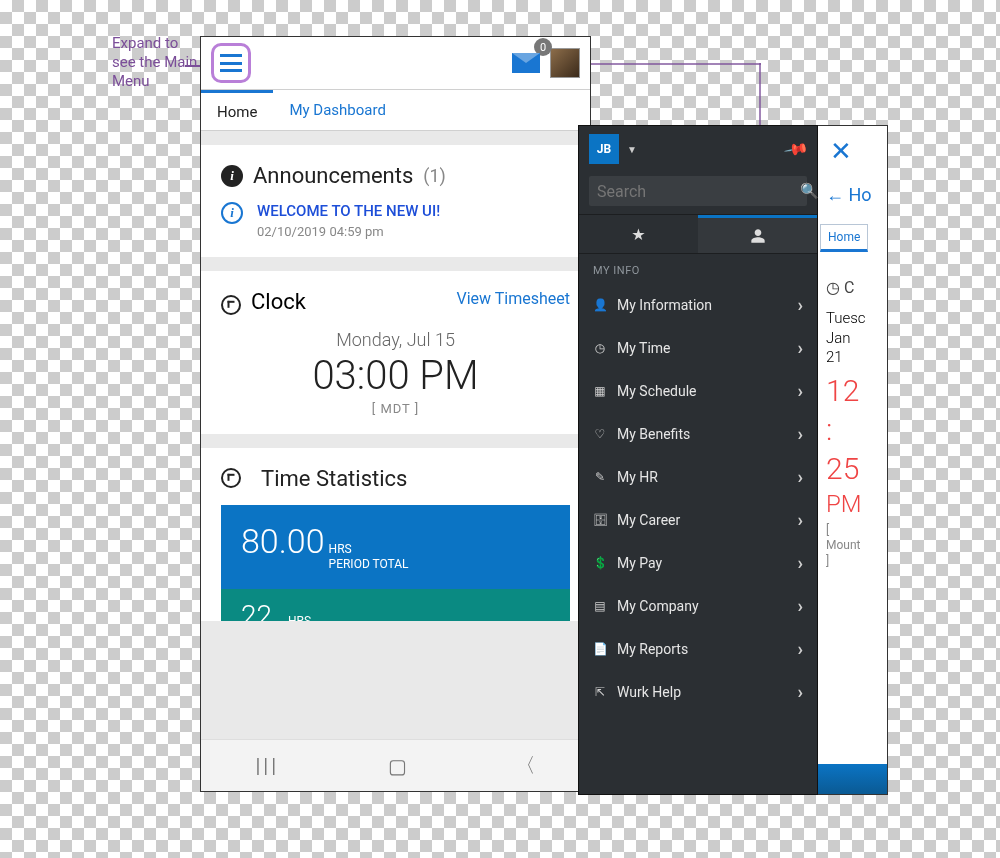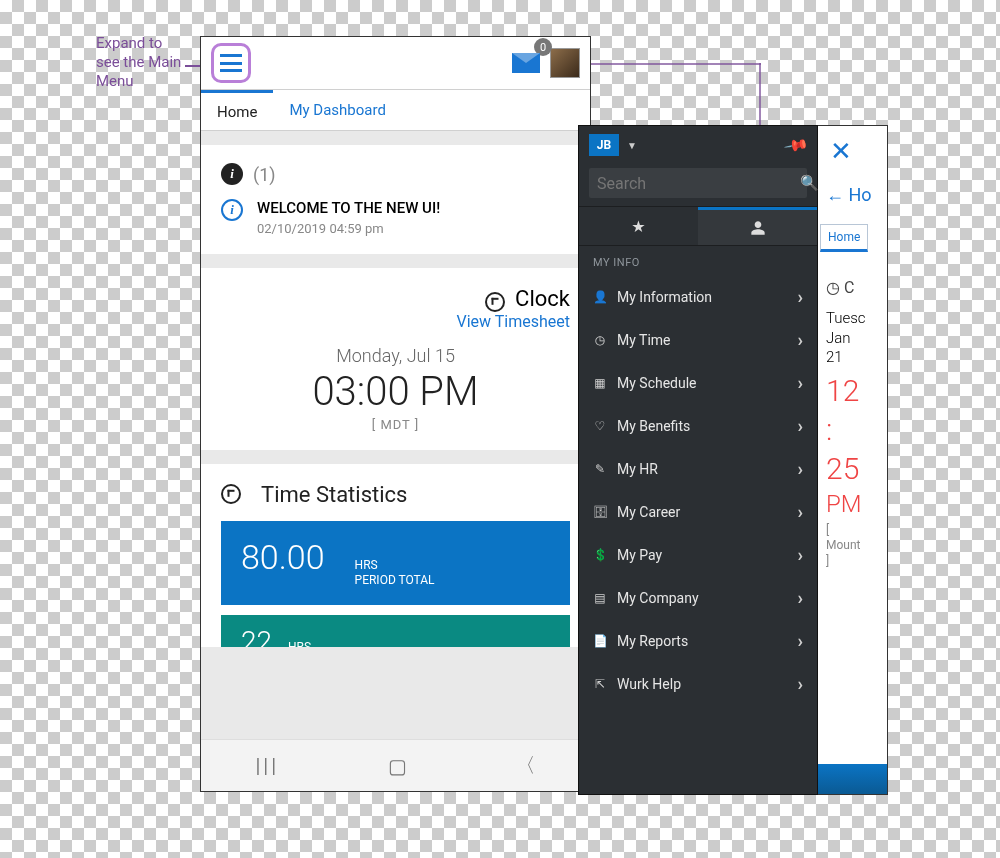--- a/index.html
+++ b/index.html
@@ -13,21 +13,21 @@
       linear-gradient(-45deg, #ccc 25%, transparent 25%),
       linear-gradient(45deg, transparent 75%, #ccc 75%),
       linear-gradient(-45deg, transparent 75%, #ccc 75%);
     background-size: 24px 24px;
     background-position: 0 0, 0 12px, 12px -12px, -12px 0px;
   }
 
   .stage { position: absolute; inset: 0; }
 
   
-  .anno1 { position: absolute; left: 96px; top: 34px; width: 90px; color: #7b4e99; font-size: 15px; line-height: 1.25; }
+  .anno1 { position: absolute; left: 112px; top: 34px; width: 90px; color: #7b4e99; font-size: 15px; line-height: 1.25; }
   .anno-arrow1 { position: absolute; left: 185px; top: 65px; width: 22px; height: 2px; background: #7b4e99; }
   .anno-arrow1::after { content:""; position:absolute; right:-2px; top:-4px; border-left:8px solid #7b4e99; border-top:5px solid transparent; border-bottom:5px solid transparent; }
 
   .anno2 { position:absolute; left:280px; top:752px; width:270px; color:#7b4e99; font-size:15px; line-height:1.3; text-align:left; }
   .anno-arrow2 { position:absolute; left:545px; top:770px; width:55px; height:2px; background:#7b4e99; }
   .anno-arrow2::after { content:""; position:absolute; right:-2px; top:-4px; border-left:8px solid #7b4e99; border-top:5px solid transparent; border-bottom:5px solid transparent; }
 
   
   .arrow-long { position:absolute; left:257px; top:63px; width:504px; height:2px; background:rgba(123,78,153,0.7); }
   .arrow-long-v { position:absolute; left:759px; top:63px; width:2px; height:172px; background:rgba(123,78,153,0.7); }
@@ -53,44 +53,44 @@
 
   .p1-body { background:#e9e9e9; height:calc(100% - 94px); overflow:hidden; }
   .card { background:#fff; margin:14px 0 0 0; padding:18px 20px; }
 
   .sec-head { display:flex; align-items:center; gap:10px; font-size:22px; color:#222; }
   .i-circle { width:22px; height:22px; border-radius:50%; background:#222; color:#fff; display:inline-flex; align-items:center;justify-content:center; font-size:13px; font-weight:bold; font-family: Georgia, serif; font-style:italic;}
   .i-circle.blue { background:transparent; border:2px solid #1976d2; color:#1976d2; }
   .count { color:#888; font-size:18px; }
 
   .ann-row { display:flex; gap:14px; margin-top:14px; align-items:flex-start; }
-  .ann-title { color:#000000; font-size:15px; font-weight:500; }
+  .ann-title { color:#1d4ed8; font-size:15px; font-weight:500; }
   .ann-sub { color:#888; font-size:13px; margin-top:4px; }
 
-  .clock-head { display:flex; align-items:flex-end; justify-content:space-between;flex-direction:column; }
+  .clock-head { display:flex; align-items:flex-start; justify-content:space-between; }
   .clk-icon { width:20px;height:20px;border:2px solid #222;border-radius:50%; position:relative; margin-right:10px; display:inline-block; vertical-align:middle;}
   .clk-icon::after{content:"";position:absolute;left:50%;top:50%;width:5px;height:5px;border-left:2px solid #222;border-top:2px solid #222;transform:translate(-50%,-60%);}
   .view-link { color:#1976d2; font-size:16px; }
   .clock-body { text-align:center; margin-top:14px; }
   .date-line { color:#666; font-size:18px; font-weight:300; }
   .time-line { font-size:40px; font-weight:300; color:#222; margin-top:2px; }
   .tz-line { color:#888; font-size:13px; letter-spacing:1px; margin-top:2px; }
 
-  .stat-blue { background:#0b74c4; color:#fff; padding:16px 20px; display:flex; align-items:baseline; gap:30px; margin-top:14px;}
-  .stat-teal { background:#0a8a82; color:#fff; padding:10px 20px; display:flex; align-items:baseline; gap:16px; margin-top:10px; height:32px; overflow:hidden;}
+  .stat-blue { background:#0b74c4; color:#fff; padding:16px 20px; display:flex; align-items:baseline; gap:4px; margin-top:14px;}
+  .stat-teal { background:#0a8a82; color:#fff; padding:10px 20px; display:flex; align-items:baseline; gap:16px; height:32px; overflow:hidden;}
   .stat-num { font-size:34px; font-weight:300; }
   .stat-lab { font-size:12px; line-height:1.3; }
 
   .p1-nav { position:absolute; left:0; right:0; bottom:0; height:52px; background:#f3f3f3; display:flex; align-items:center; justify-content:space-around; color:#777; font-size:20px; border-top:1px solid #dedede;}
   .nav-sym { letter-spacing:3px; }
 
   
   .panel { position:absolute; left:578px; top:125px; width:240px; height:670px; background:#2b2f33; color:#ddd; border:1px solid #111; font-size:14px; }
   .panel-top { display:flex; align-items:center; padding:8px 10px; gap:8px; }
-  .jb { background:#0b74c4; color:#fff; width:30px; height:22px; display:flex;align-items:center;justify-content:center; font-size:12px; font-weight:bold; }
+  .jb { background:#0b74c4; color:#fff; width:30px; height:30px; display:flex;align-items:center;justify-content:center; font-size:12px; font-weight:bold; }
   .caret { color:#ccc; font-size:10px; }
   .pin { margin-left:auto; color:#eee; transform:rotate(35deg); font-size:16px; }
   .search-row { margin:4px 10px 8px; display:flex; align-items:center; background:#3a3e42; border-radius:2px; height:30px; padding:0 8px; color:#bbb; }
   .search-row input { flex:1; background:transparent; border:0; color:#22c55e; font-size:16px; outline:none; }
   .mag { font-size:15px; color:#eee; }
   .panel-tabs { display:flex; height:40px; border-top:1px solid #1c1e20; border-bottom:1px solid #1c1e20; }
   .ptab { flex:1; display:flex; align-items:center; justify-content:center; color:#ddd; font-size:16px; }
   .ptab.active { border-top:3px solid #0b74c4; background:#34383c; }
   .sect-label { padding:10px 14px 6px; color:#8f969c; font-size:11px; letter-spacing:.5px; }
   .mrow { display:flex; align-items:center; padding:11px 14px; gap:10px; color:#e6e6e6; cursor:pointer; }
@@ -143,20 +143,21 @@
       </div>
     </div>
     <div class="p1-tabs">
       <div class="p1-tab active">Home</div>
       <div class="p1-tab">My Dashboard</div>
     </div>
     <div class="p1-body">
       <div class="card">
         <div class="sec-head">
           <span class="i-circle">i</span>
+          <span>Announcements</span>
           <span class="count">(1)</span>
         </div>
         <div class="ann-row">
           <span class="i-circle blue">i</span>
           <div>
             <div class="ann-title">WELCOME TO THE NEW UI!</div>
             <div class="ann-sub">02/10/2019 04:59 pm</div>
           </div>
         </div>
       </div>

